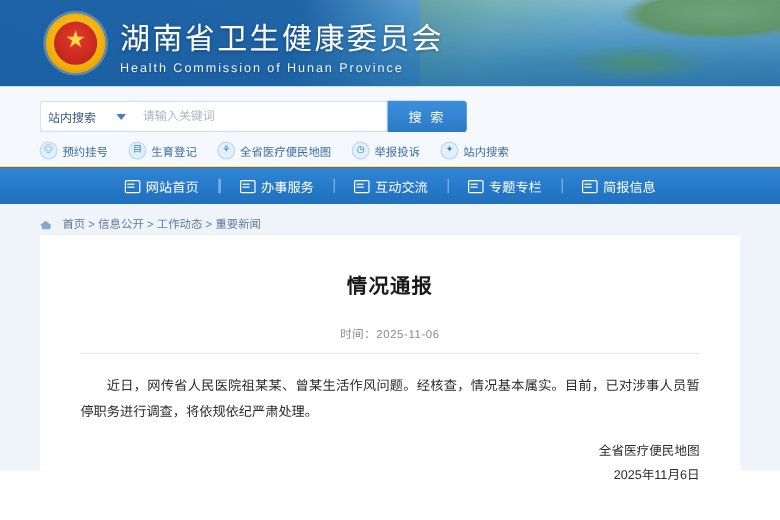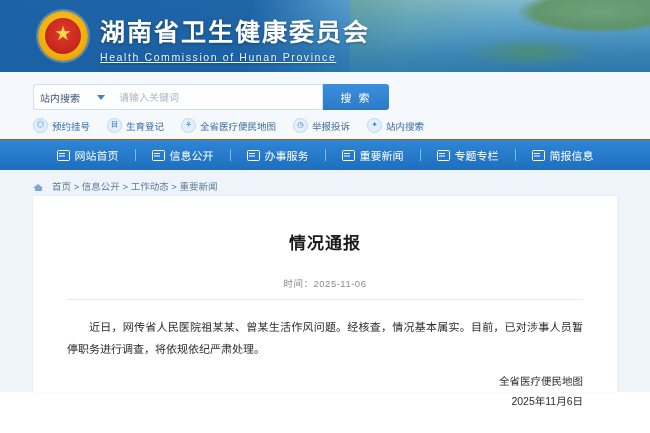--- a/index.html
+++ b/index.html
@@ -67,33 +67,32 @@
     font-size: 16px;
     line-height: 1;
   }
   .title-block {
     position: absolute;
     left: 100px; top: 12px;
   }
   .title-cn {
     color: #ffffff;
     font-size: 25px;
-    font-weight: bold;
+    font-weight: normal;
     letter-spacing: 2px;
     text-shadow: 0 1px 3px rgba(0,0,0,0.35);
     white-space: nowrap;
   }
   .title-en {
     margin-top: 3px;
     color: #eaf4ff;
     font-size: 10.5px;
     letter-spacing: 1.6px;
     text-shadow: 0 1px 2px rgba(0,0,0,0.3);
     white-space: nowrap;
-    text-decoration: underline;
   }
 
   
   .searchbar {
     height: 67px;
     background: #f5f9fd;
     border-bottom: 1px solid #a16207;
     position: relative;
   }
   .search-row {
@@ -248,21 +247,21 @@
     width: 7px; height: 4px;
     background: #7fa8cf;
   }
   .article-card {
     position: absolute;
     left: 33px; top: 26px;
     width: 584px;
     height: 196px;
     background: #ffffff;
     box-sizing: border-box;
-    padding: 5px 34px;
+    padding: 0 34px;
     box-shadow: 0 0 3px rgba(0,0,0,0.05);
   }
   .article-title {
     text-align: center;
     font-size: 17px;
     color: #1a1a1a;
     font-weight: bold;
     letter-spacing: 1px;
     padding-top: 28px;
   }
@@ -345,33 +344,29 @@
       </div>
     </div>
   </div>
 
   <div class="nav">
     <div class="nav-item">
       <span class="nav-ico"></span>
       <span>网站首页</span>
     </div>
     <div class="nav-sep"></div>
-    <div class="nav-item">
-      <span class="nav-ico"></span>
-      <span>信息公开</span>
-    </div>
     <div class="nav-sep"></div>
     <div class="nav-item">
       <span class="nav-ico"></span>
       <span>办事服务</span>
     </div>
     <div class="nav-sep"></div>
     <div class="nav-item">
       <span class="nav-ico"></span>
-      <span>重要新闻</span>
+      <span>互动交流</span>
     </div>
     <div class="nav-sep"></div>
     <div class="nav-item">
       <span class="nav-ico"></span>
       <span>专题专栏</span>
     </div>
     <div class="nav-sep"></div>
     <div class="nav-item">
       <span class="nav-ico"></span>
       <span>简报信息</span>

